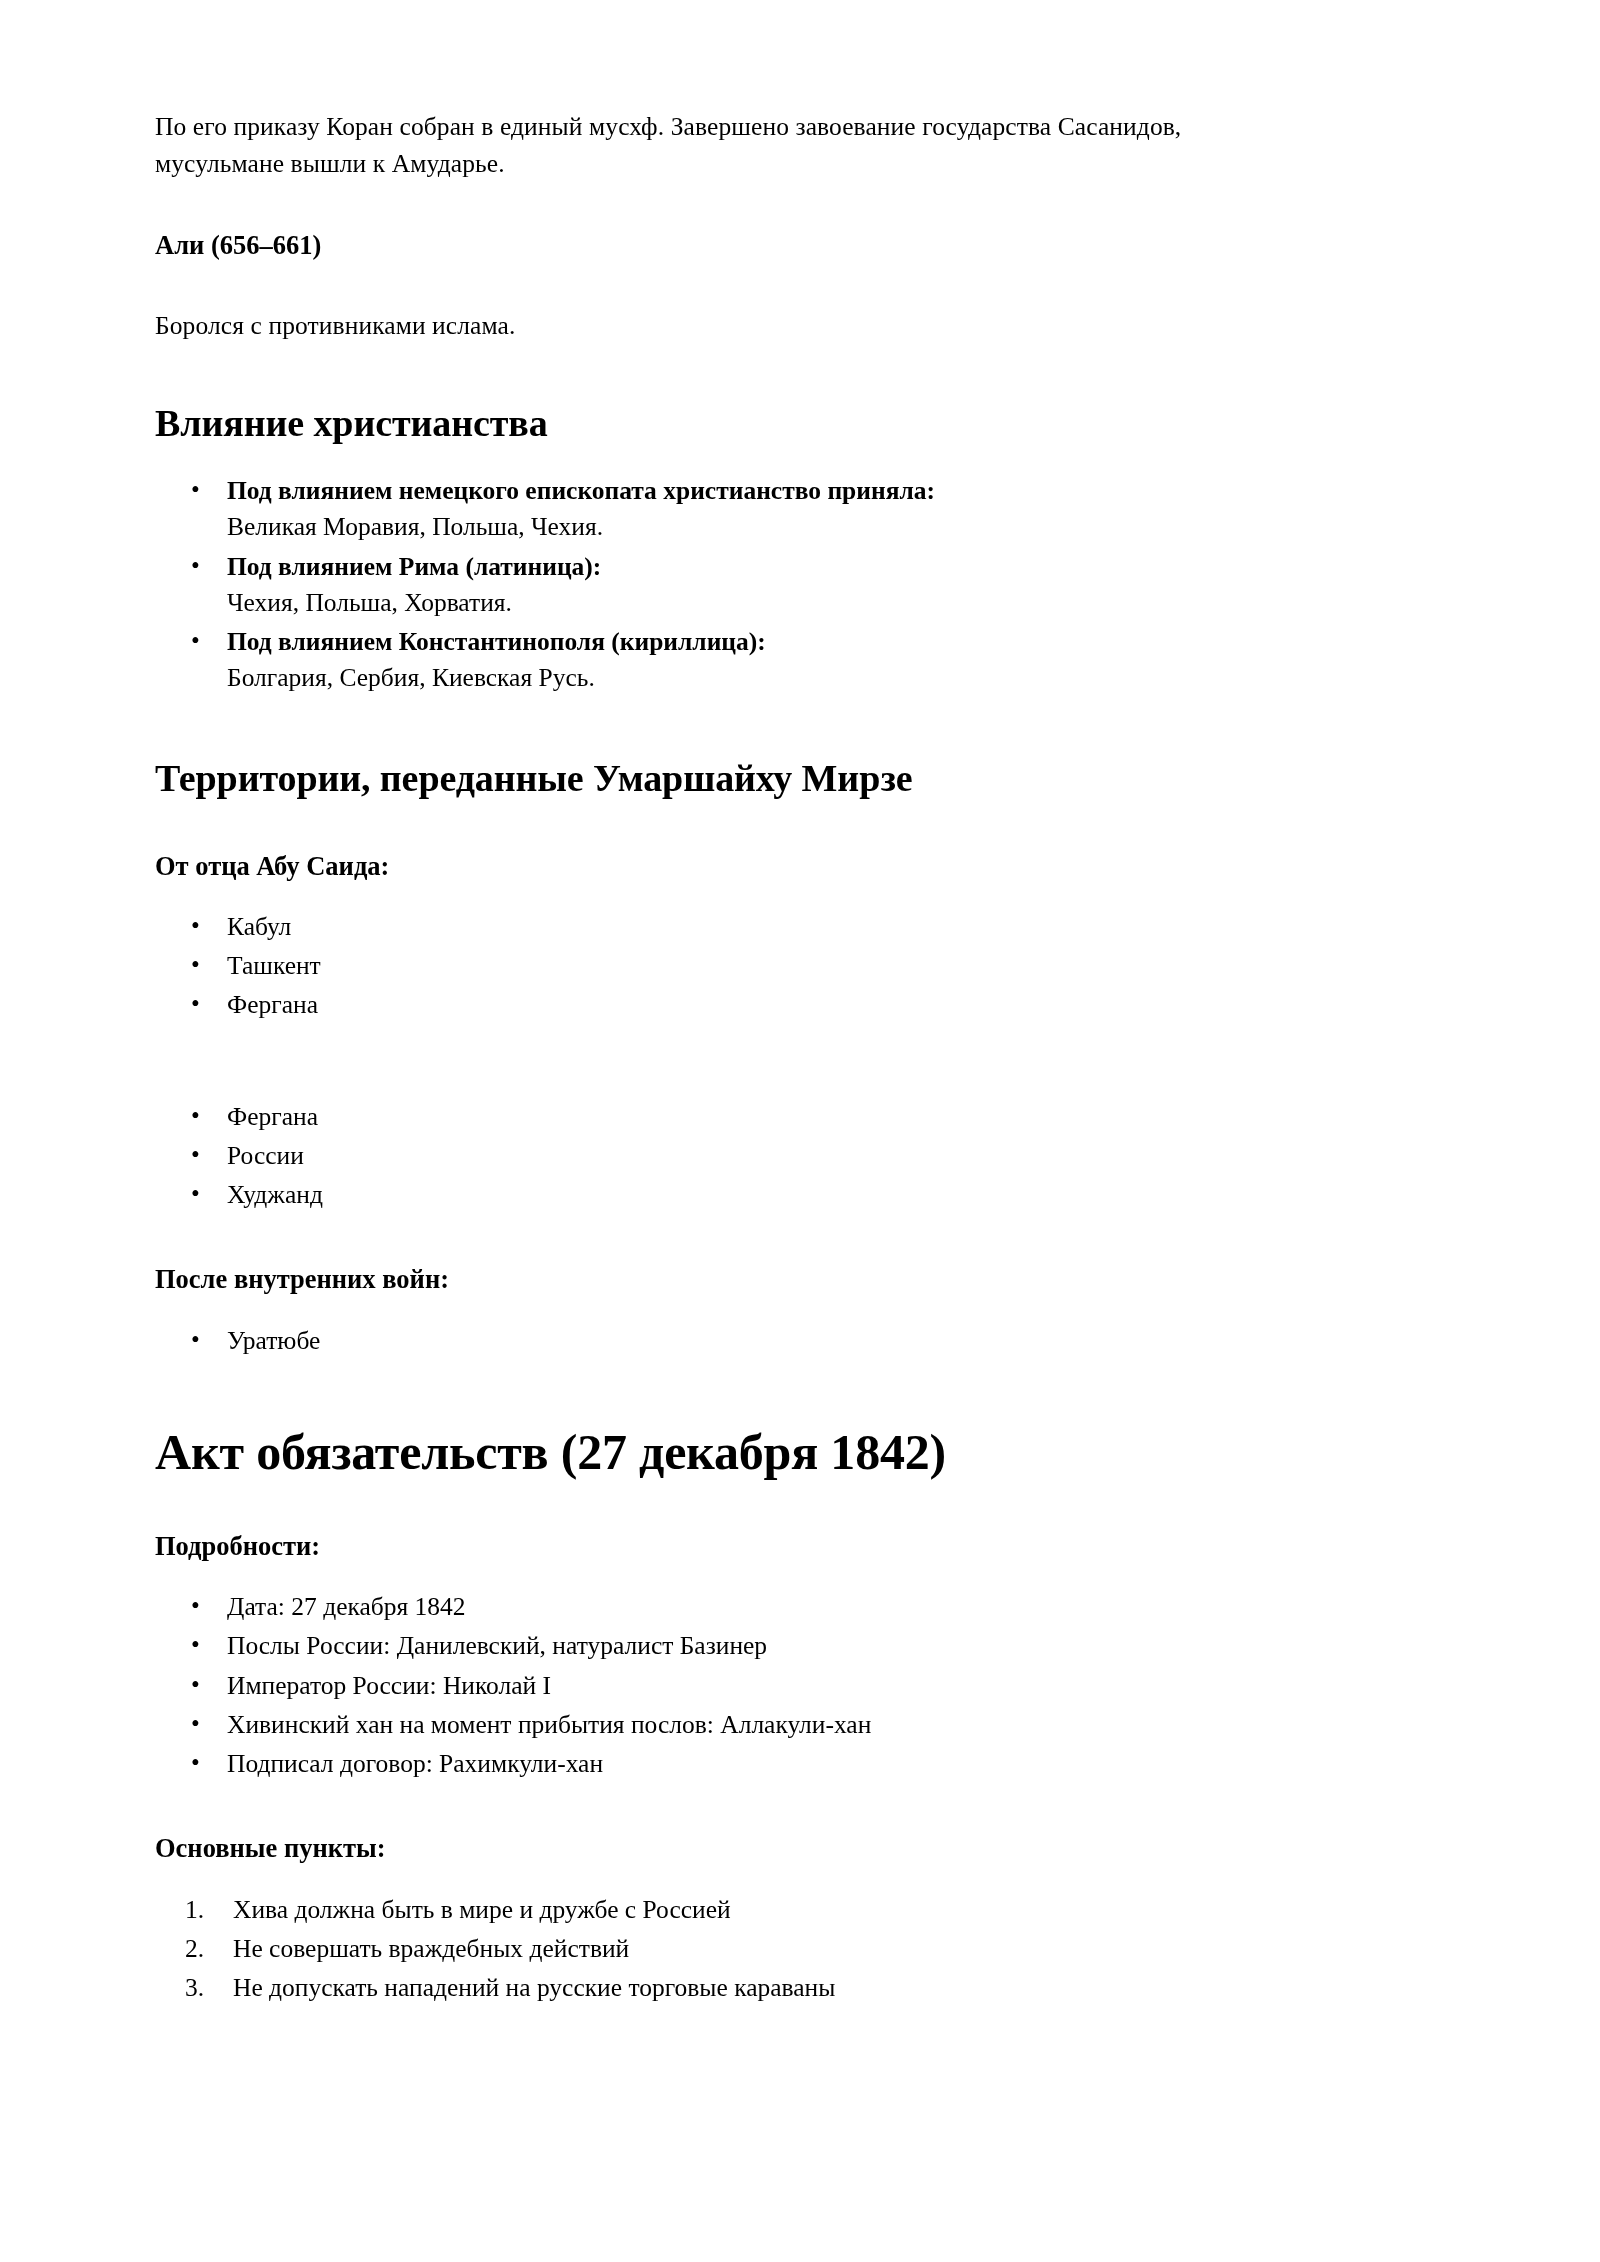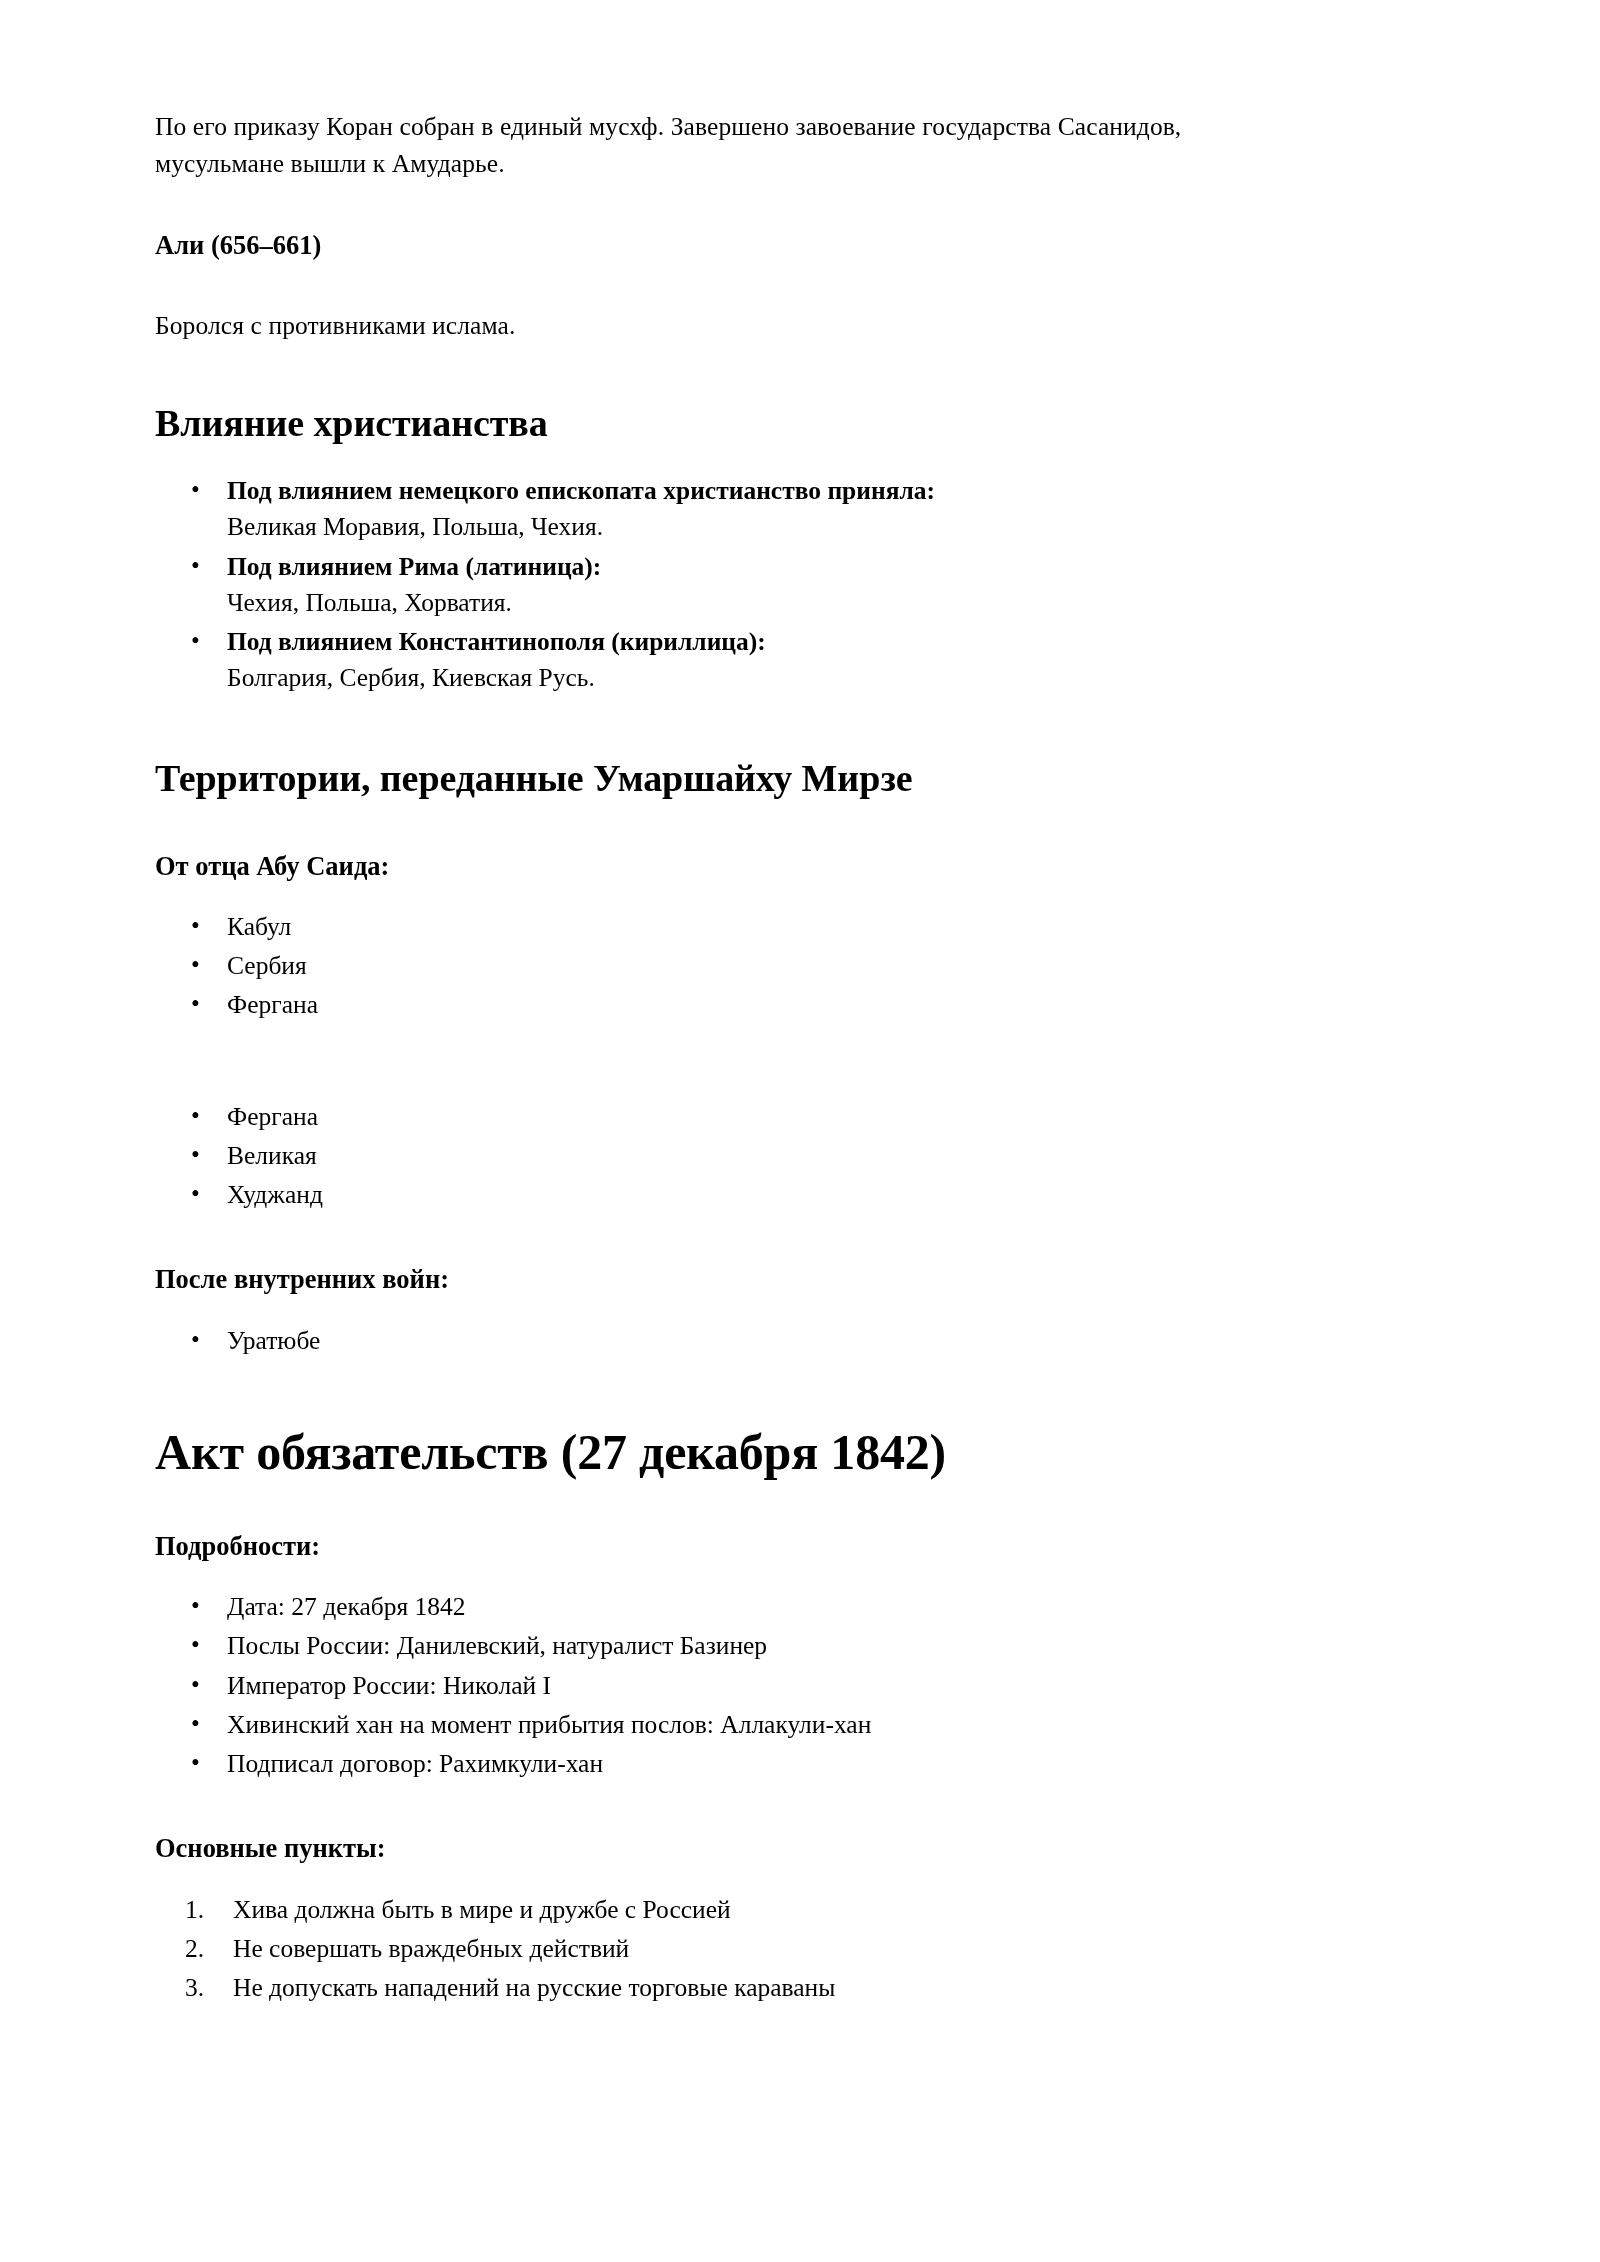--- a/index.html
+++ b/index.html
@@ -140,29 +140,29 @@
   </ul>
 
   <div class="gap-h2-top"></div>
   <h2 class="doc-h2">Территории, переданные Умаршайху Мирзе</h2>
 
   <div class="gap-h3-top"></div>
   <h3 class="doc-h3">От отца Абу Саида:</h3>
   <div class="gap-list"></div>
   <ul class="doc-ul">
     <li>Кабул</li>
-    <li>Сербия</li>
+    <li>Ташкент</li>
     <li>Фергана</li>
   </ul>
 
   <div class="gap-h3-top"></div>
   <div class="gap-list"></div>
   <ul class="doc-ul">
     <li>Фергана</li>
-    <li>Великая</li>
+    <li>России</li>
     <li>Худжанд</li>
   </ul>
 
   <div class="gap-h3-top"></div>
   <h3 class="doc-h3">После внутренних войн:</h3>
   <div class="gap-list"></div>
   <ul class="doc-ul">
     <li>Уратюбе</li>
   </ul>
 

